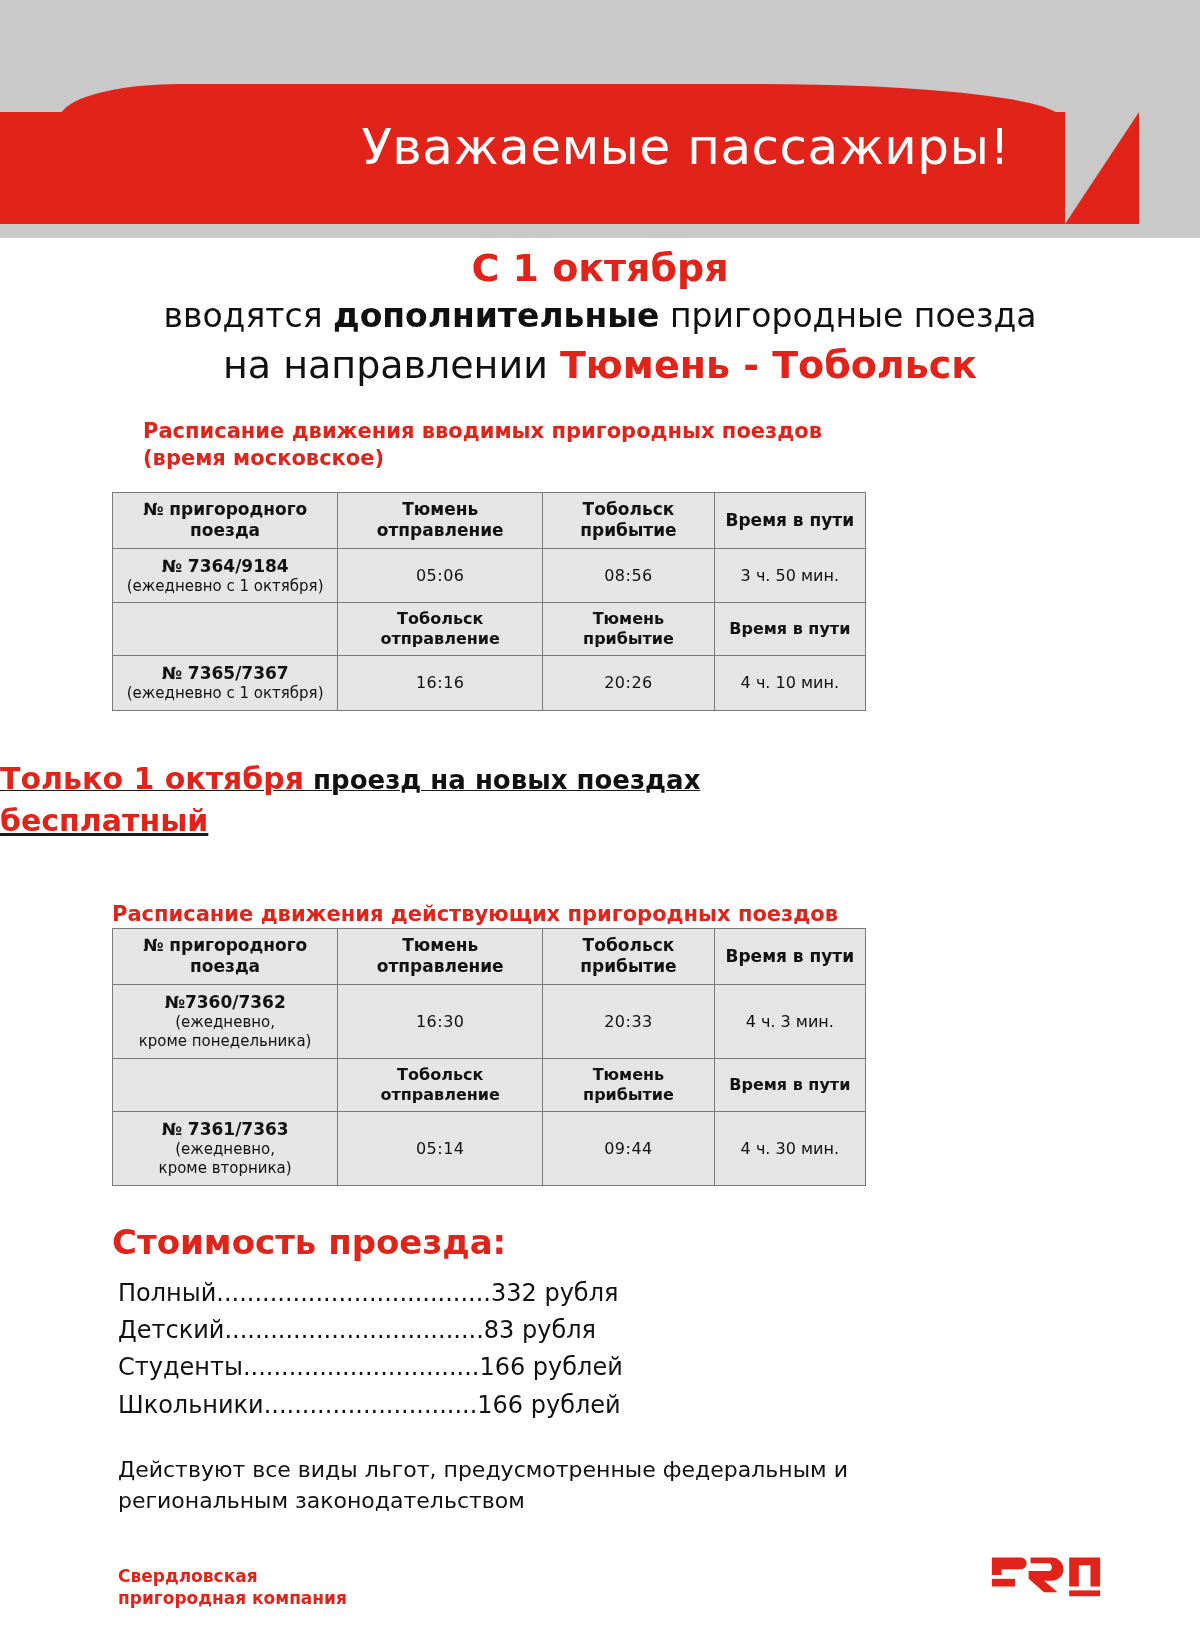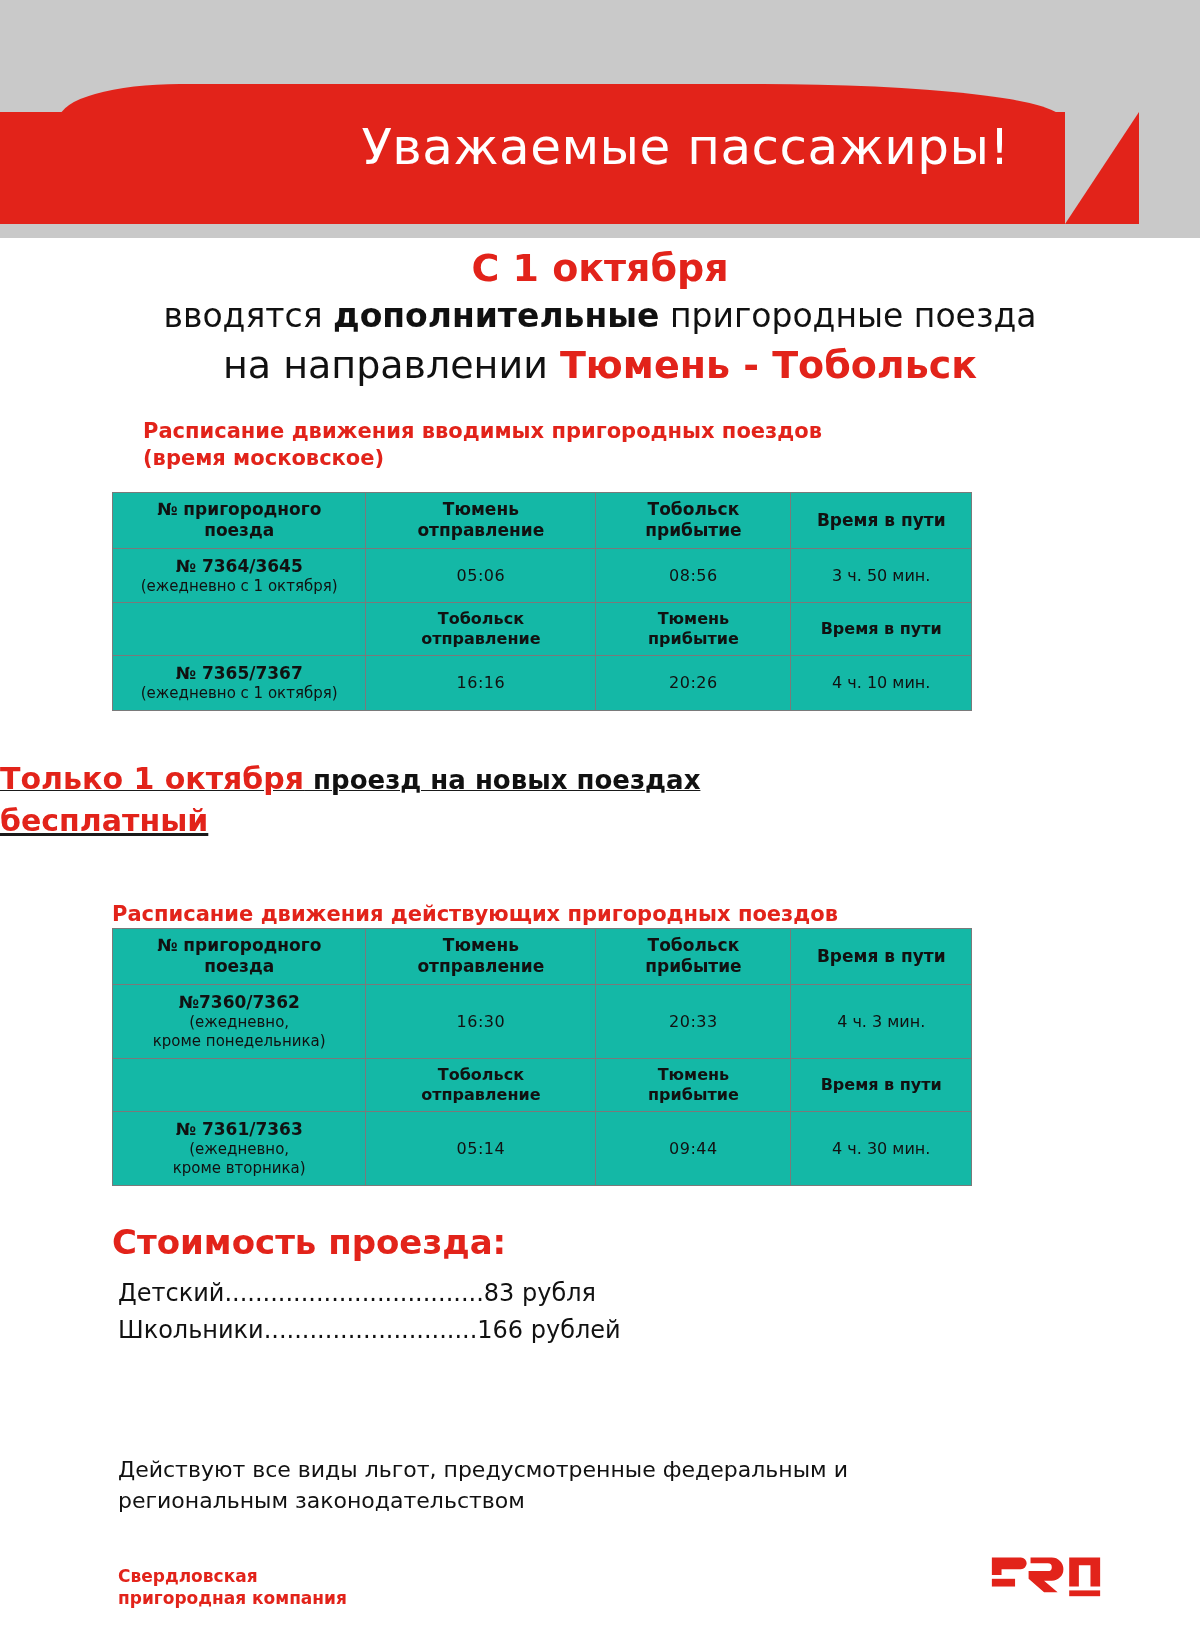--- a/index.html
+++ b/index.html
@@ -115,23 +115,23 @@
     font-size: 21px;
     font-weight: bold;
     line-height: 1.3;
     text-align: left;
   }
 
   
   table.sched {
     position: absolute;
     border-collapse: collapse;
-    width: 860px;
+    width: 754px;
     left: 112px;
-    background: #14b8a6;
+    background: #e5e5e5;
   }
   table.sched td, table.sched th {
     border: 1px solid #7a7a7a;
     text-align: center;
     vertical-align: middle;
     font-size: 16px;
     color: #111;
     padding: 6px 4px;
   }
   table.sched th {
@@ -265,21 +265,21 @@
         <div>отправление</div>
       </th>
       <th style="width:206px;">
         <div>Тобольск</div>
         <div>прибытие</div>
       </th>
       <th style="width:196px;">Время в пути</th>
     </tr>
     <tr>
       <td class="trainno">
-        <span class="no">№ 7364/3645</span>
+        <span class="no">№ 7364/9184</span>
         <span class="note">(ежедневно с 1 октября)</span>
       </td>
       <td class="time">05:06</td>
       <td class="time">08:56</td>
       <td class="dur">3 ч. 50 мин.</td>
     </tr>
     <tr>
       <td>&nbsp;</td>
       <td class="colhead">
         <div>Тобольск</div>
@@ -360,21 +360,23 @@
       </td>
       <td class="time">05:14</td>
       <td class="time">09:44</td>
       <td class="dur">4 ч. 30 мин.</td>
     </tr>
   </tbody>
     </table>
 
   <div class="price-title" style="top:1222px;">Стоимость проезда:</div>
   <div class="price-list" style="top:1275px;">
+    <div class="price-row"><span>Полный</span><span>....................................</span><span>332 рубля</span></div>
     <div class="price-row"><span>Детский</span><span>..................................</span><span>83 рубля</span></div>
+    <div class="price-row"><span>Студенты</span><span>...............................</span><span>166 рублей</span></div>
     <div class="price-row"><span>Школьники</span><span>............................</span><span>166 рублей</span></div>
   </div>
 
   <div class="legal" style="top:1455px;">
     <div>Действуют все виды льгот, предусмотренные федеральным и</div>
     <div>региональным законодательством</div>
   </div>
 
   <div class="footer-text" style="top:1565px;">
     <div>Свердловская</div>

